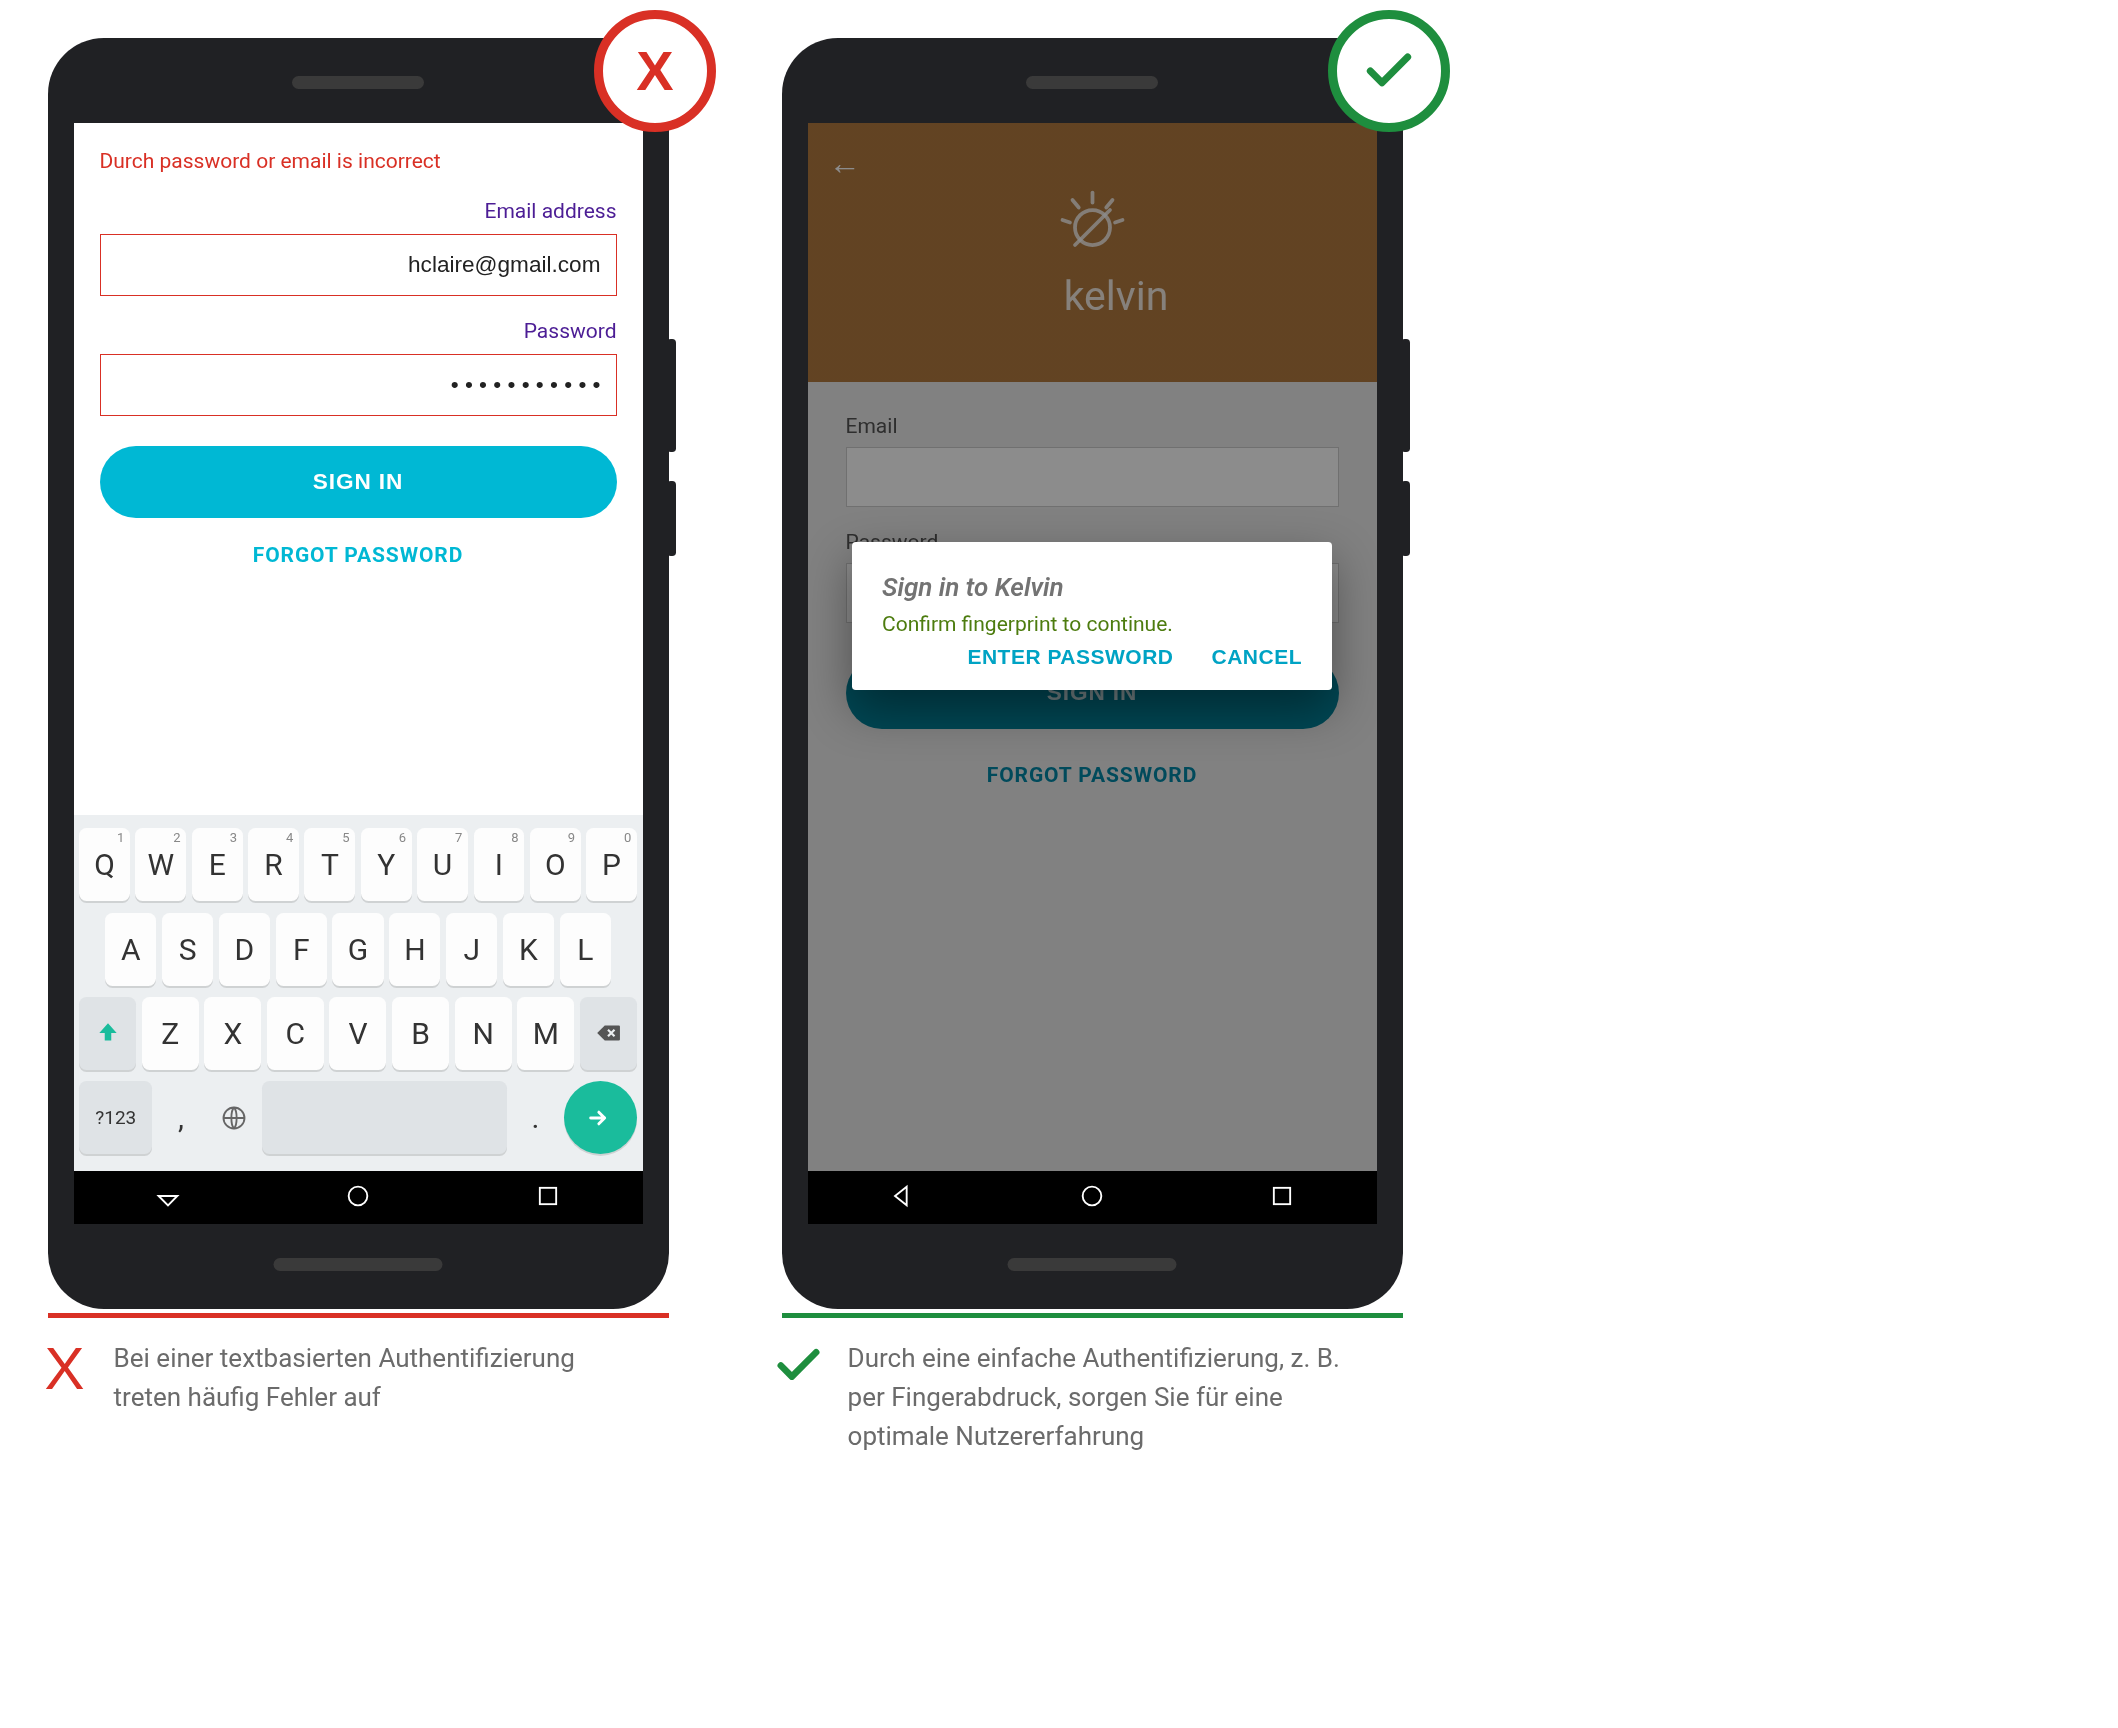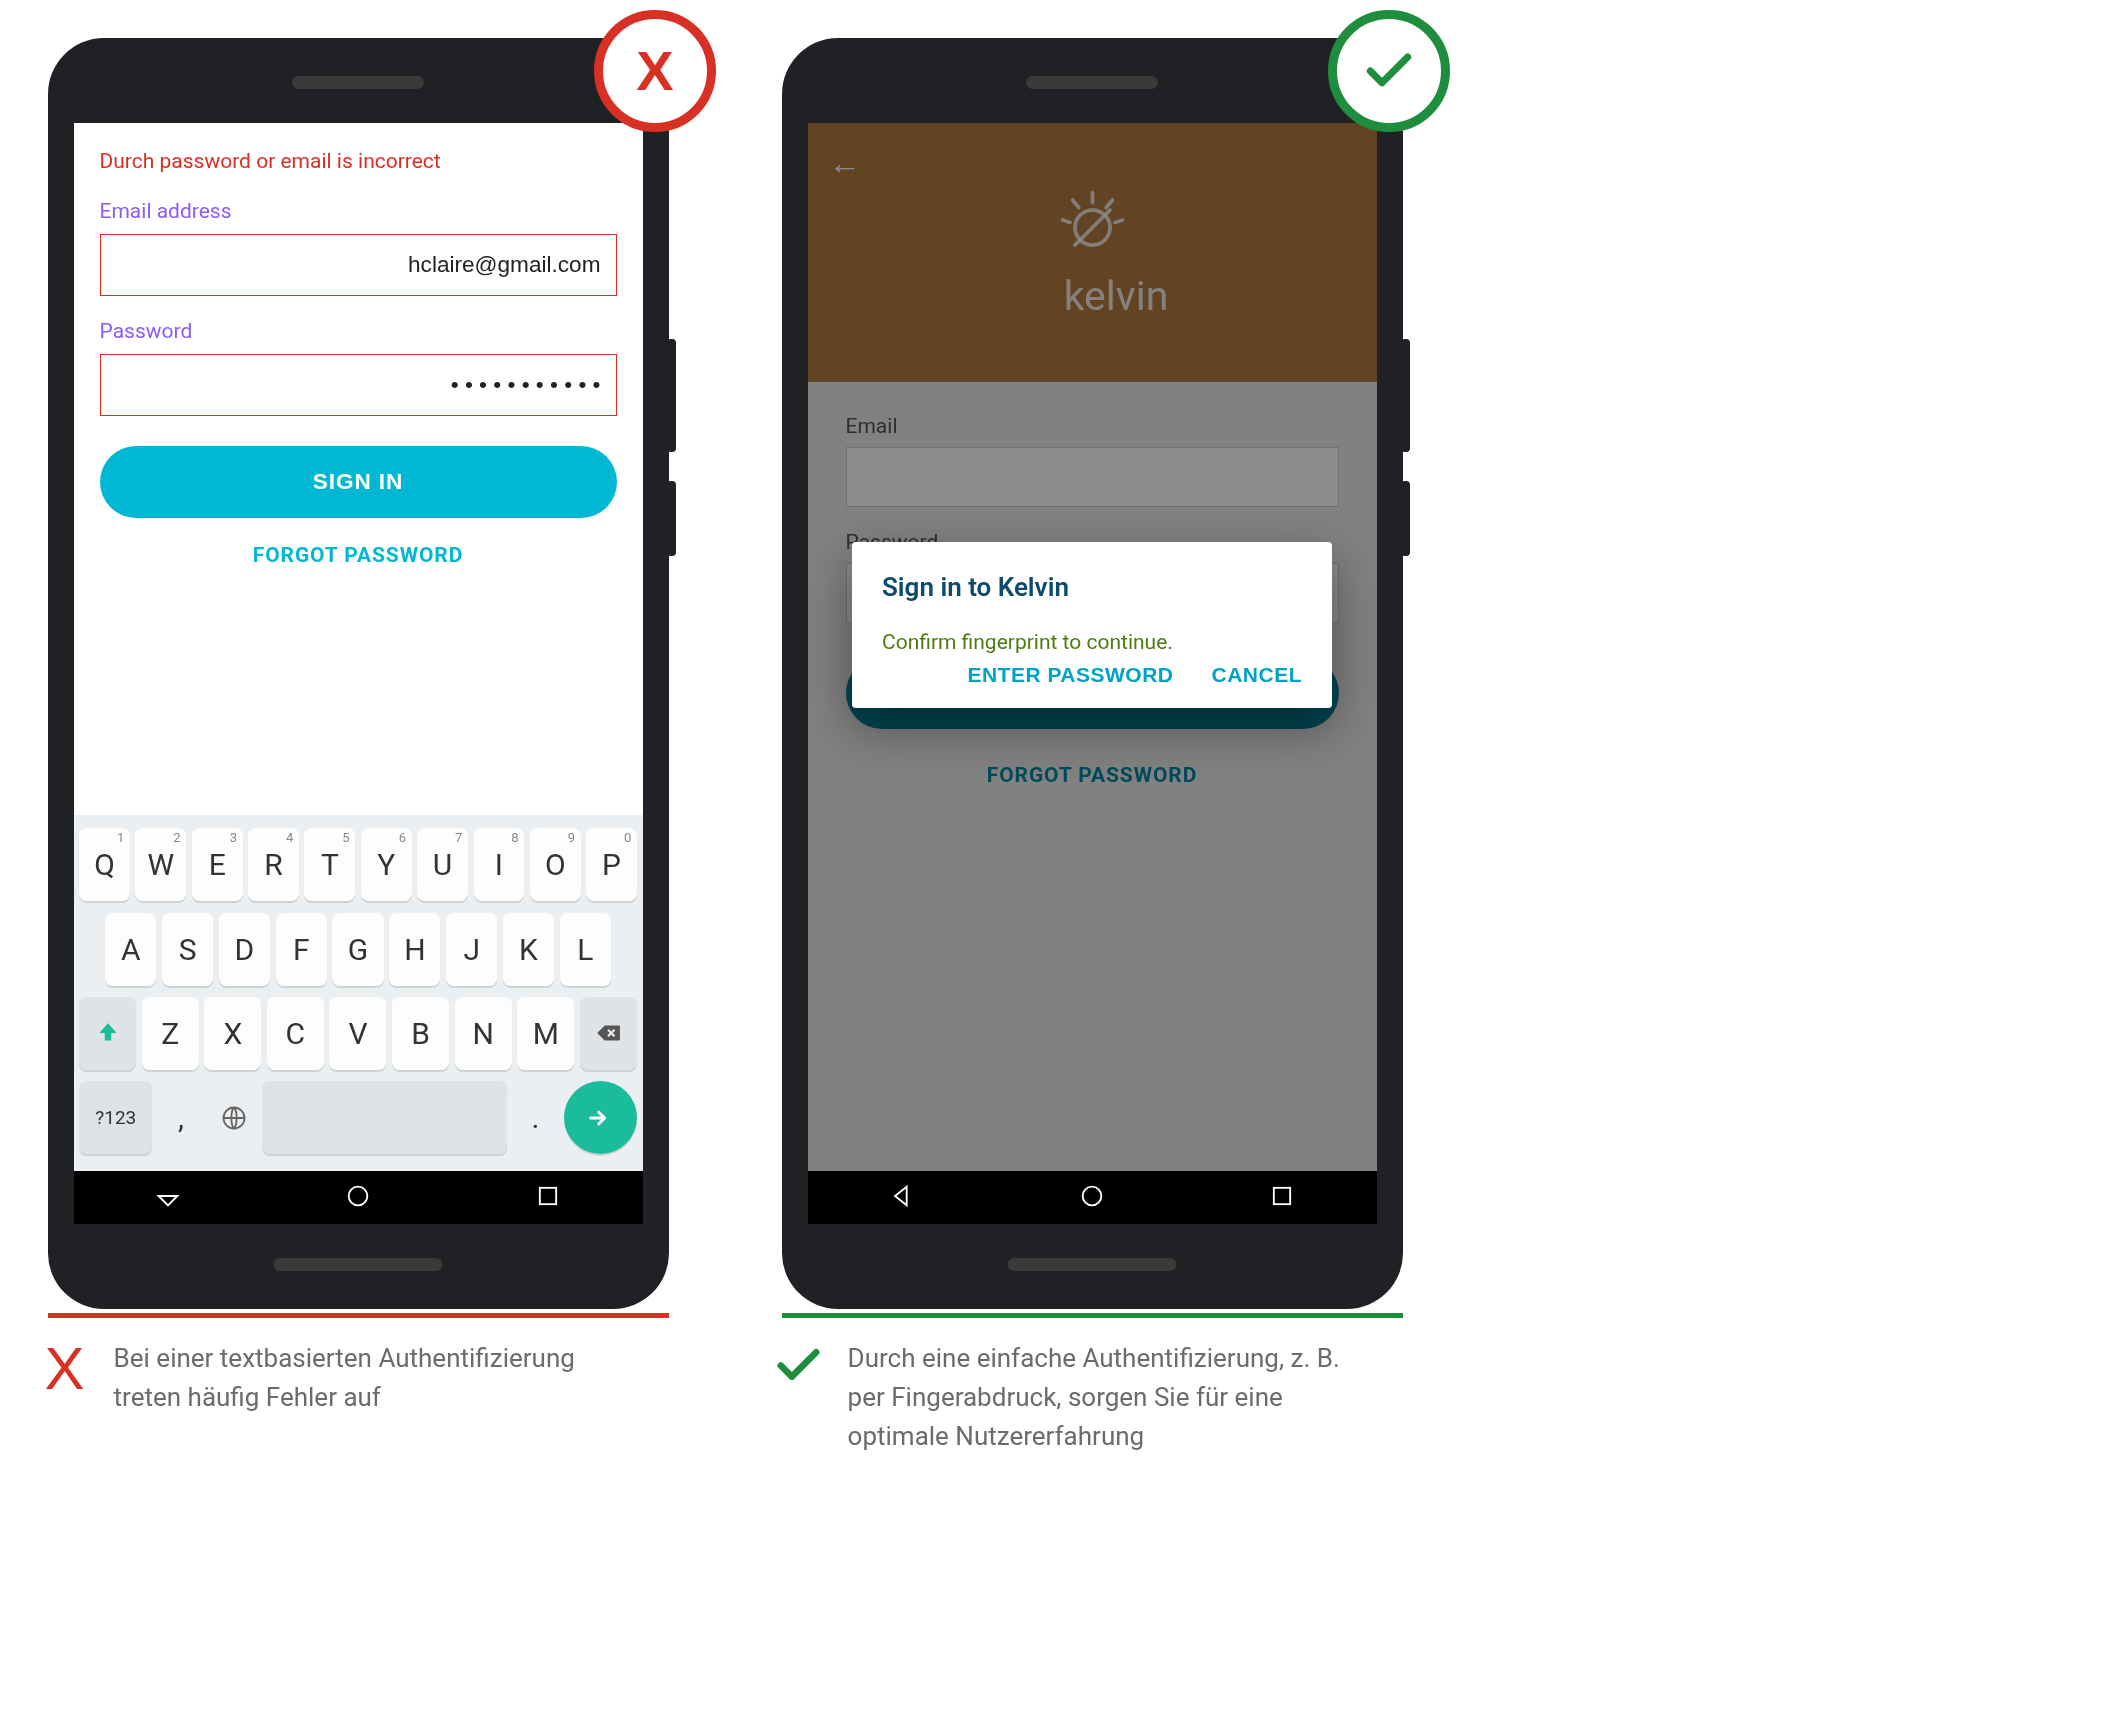--- a/index.html
+++ b/index.html
@@ -39,21 +39,21 @@
   .side-btn { position:absolute; background:#202124; border-radius:3.8px;}
   .side-btn.right1 { right:-7.5px; top:301px; width:9.4px; height:113px;}
   .side-btn.right2 { right:-7.5px; top:443px; width:9.4px; height:75px;}
   .screen {
     width: 100%; height: 100%;
     background:#fff; position:relative; overflow:hidden;
   }
   
   .form-area { padding: 26px 26px 0 26px; background:#fff;}
   .err-msg { color:#d93025; font-size:21px; margin-bottom:26px;}
-  .lbl { color:#8b5cf6; font-size:21px; margin-bottom:11.3px;}
+  .lbl { color:#4c1d95; font-size:21px; margin-bottom:11.3px;text-align:right;}
   .inp {
     width:100%; height:62px; border:1.9px solid #d93025; padding:0 15px;
     font-size:22.6px; color:#222; margin-bottom:22.6px; background:#fff;text-align:right;
   }
   .signin-btn {
     width:100%; height:72px; background:#00b8d4; border:none;
     border-radius:38px; color:#fff; font-size:22.6px; font-weight:700;
     letter-spacing:0.9px; margin-top:7.5px;
   }
   .forgot-peek { text-align:center; color:#00b8d4; font-weight:700; font-size:21px; letter-spacing:0.9px; margin-top:24.5px; height:19px; overflow:hidden;}
@@ -95,21 +95,21 @@
   .inp2 { width:100%; height:60px; background:#fff; border:0.9px solid #ccc; padding:0 15px; font-size:21px; margin-bottom:22.6px;}
   .signin-btn2 { width:100%; height:72px; background:#008199; border:none; border-radius:38px; color:#cfe9ee; font-size:22.6px; font-weight:700; letter-spacing:0.9px; margin-top:11.3px;}
   .forgot2 { text-align:center; color:#0288a7; font-weight:700; font-size:21px; letter-spacing:0.9px; margin-top:34px;}
   .scrim { position:absolute; inset:0; background:rgba(0,0,0,0.45); bottom:53px;}
   .dialog {
     position:absolute; left:50%; top:419px; transform:translateX(-50%);
     width:480px; background:#fff; border-radius:3.8px;
     box-shadow:0 19px 47px rgba(0,0,0,0.4);
     padding:30px 30px 21px 30px;
   }
-  .dlg-title { font-size:26px; font-weight:600; color:#0c4a6e; margin-bottom:28px;}
+  .dlg-title { font-size:26px; font-weight:600; color:#737373; margin-bottom:10px;font-style:italic;}
   .dlg-sub { font-size:21px; color:#4d7c0f; margin-bottom:9px;}
   .fp-row { display:flex; align-items:center; gap:21px; margin-bottom:26px;}
   .fp-icon { width:53px; height:53px; border-radius:50%; background:#5a7484; display:flex; align-items:center; justify-content:center;}
   .fp-txt { font-size:21px; color:#555;}
   .dlg-actions { display:flex; justify-content:flex-end; gap:38px;}
   .dlg-btn { background:none; border:none; color:#00a3c4; font-size:21px; font-weight:700; letter-spacing:0.5px;}
   
   .underline { height:5.6px; width:621px; margin:3.8px auto 21px;}
   .ul-red { background:#d93025;}
   .ul-green { background:#1e8e3e;}

